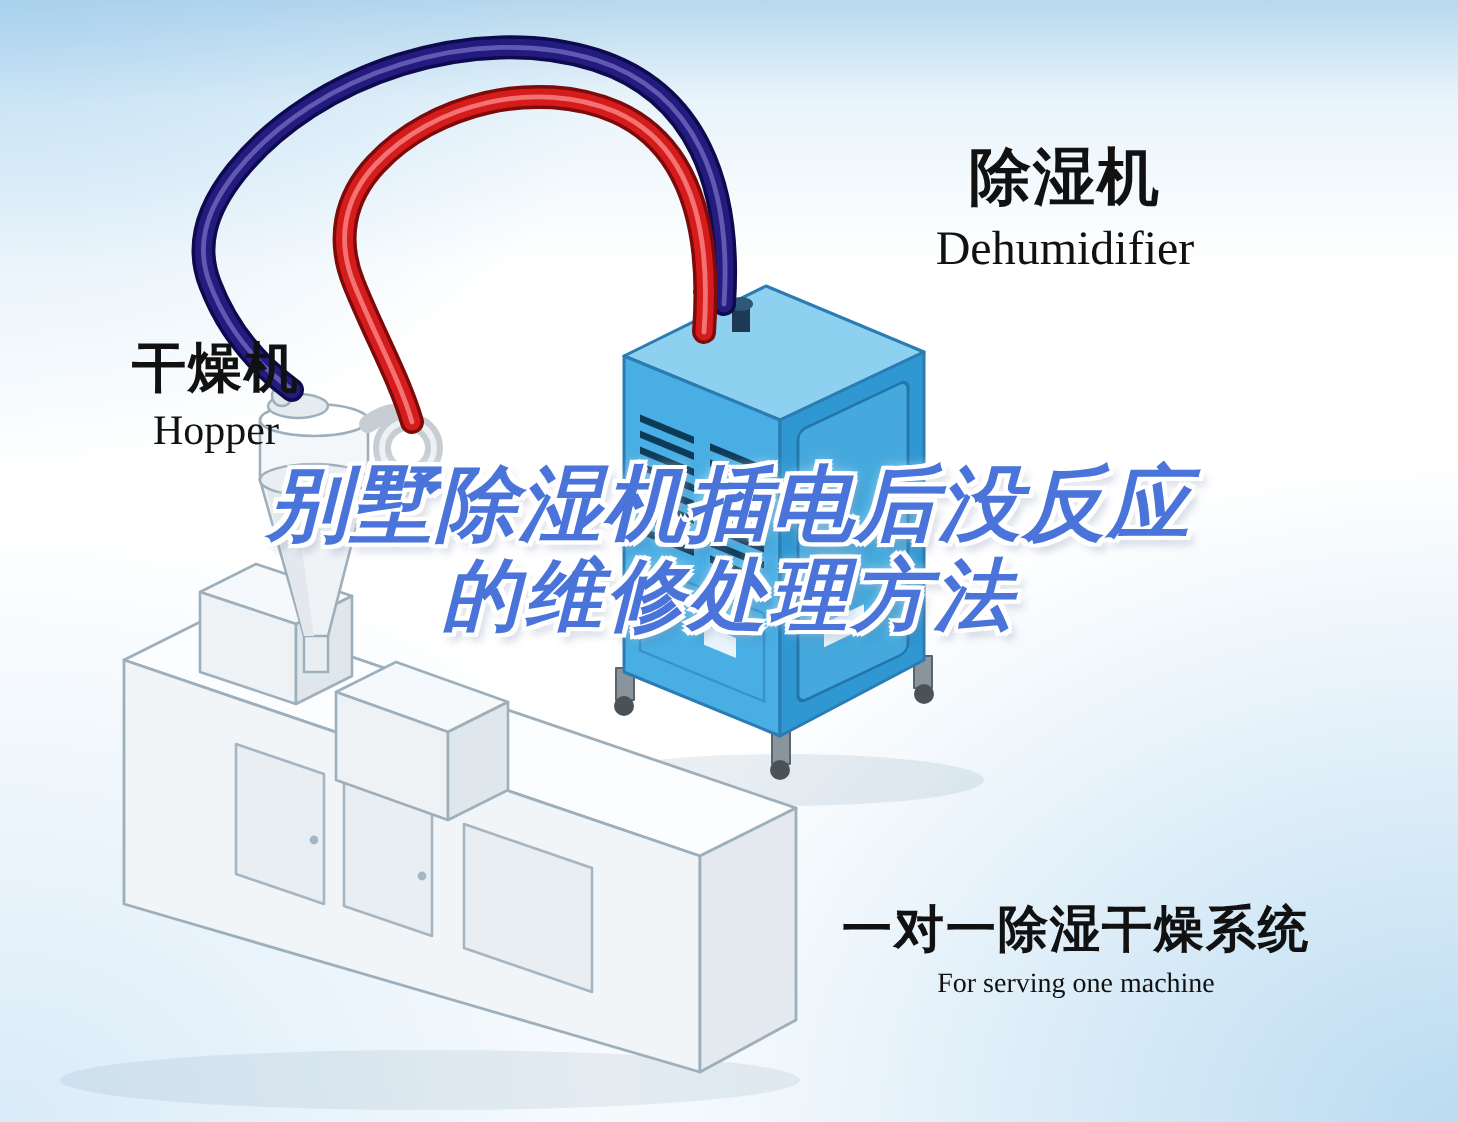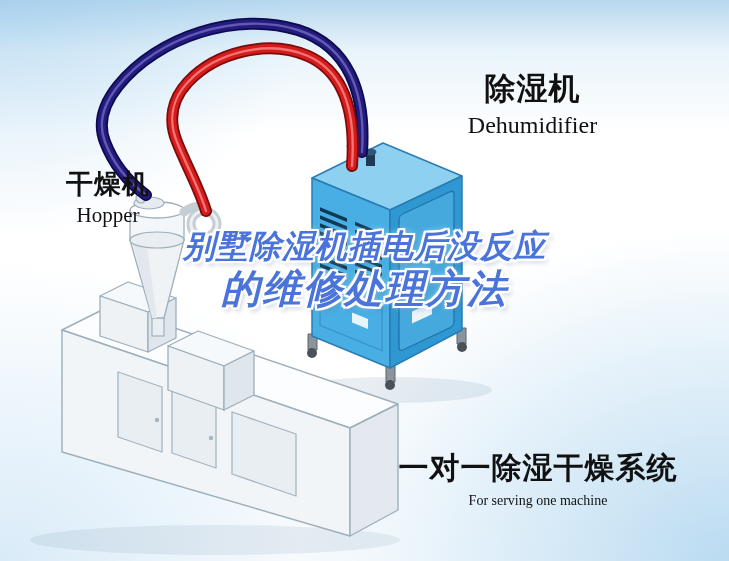--- a/index.html
+++ b/index.html
@@ -18,33 +18,33 @@
   .label{position:absolute;text-align:center;color:#111;}
   .label .cn{font-weight:800;letter-spacing:1px;}
   .label .en{font-family:"Liberation Serif","DejaVu Serif",serif;font-weight:400;}
   .label-dehum{left:425px;top:68px;width:215px;}
   .label-dehum .cn{font-size:31px;}
   .label-dehum .en{font-size:24px;margin-top:2px;}
   .label-hopper{left:38px;top:166px;width:140px;}
   .label-hopper .cn{font-size:27px;}
   .label-hopper .en{font-size:21px;margin-top:1px;}
   .label-system{right:36px;top:448px;width:310px;}
-  .label-system .cn{font-size:30px;letter-spacing:1px;}
+  .label-system .cn{font-size:25px;letter-spacing:1px;}
   .label-system .en{font-size:14px;margin-top:4px;}
   .title{
     position:absolute;left:0;right:0;top:228px;
     margin:0;text-align:center;
     font-style:italic;font-weight:900;line-height:1.18;
     color:#4a74d9;
     text-shadow:
       2px 0 0 #fff,-2px 0 0 #fff,0 2px 0 #fff,0 -2px 0 #fff,
       2px 2px 0 #fff,-2px -2px 0 #fff,2px -2px 0 #fff,-2px 2px 0 #fff,
       0 0 7px rgba(255,255,255,.9),3px 4px 4px rgba(30,60,120,.25);
   }
-  .title .l1{display:block;font-size:32px;letter-spacing:1px;}
+  .title .l1{display:block;font-size:41px;letter-spacing:1px;}
   .title .l2{display:block;font-size:39px;letter-spacing:2px;font-style:italic;}
 </style>
 </head>
 <body>
 
 <div class="stage">
 
   <svg class="illu" viewBox="0 0 729 561" aria-hidden="true">
 
     <ellipse cx="392" cy="390" rx="100" ry="13" fill="rgba(100,135,160,0.14)"></ellipse>

